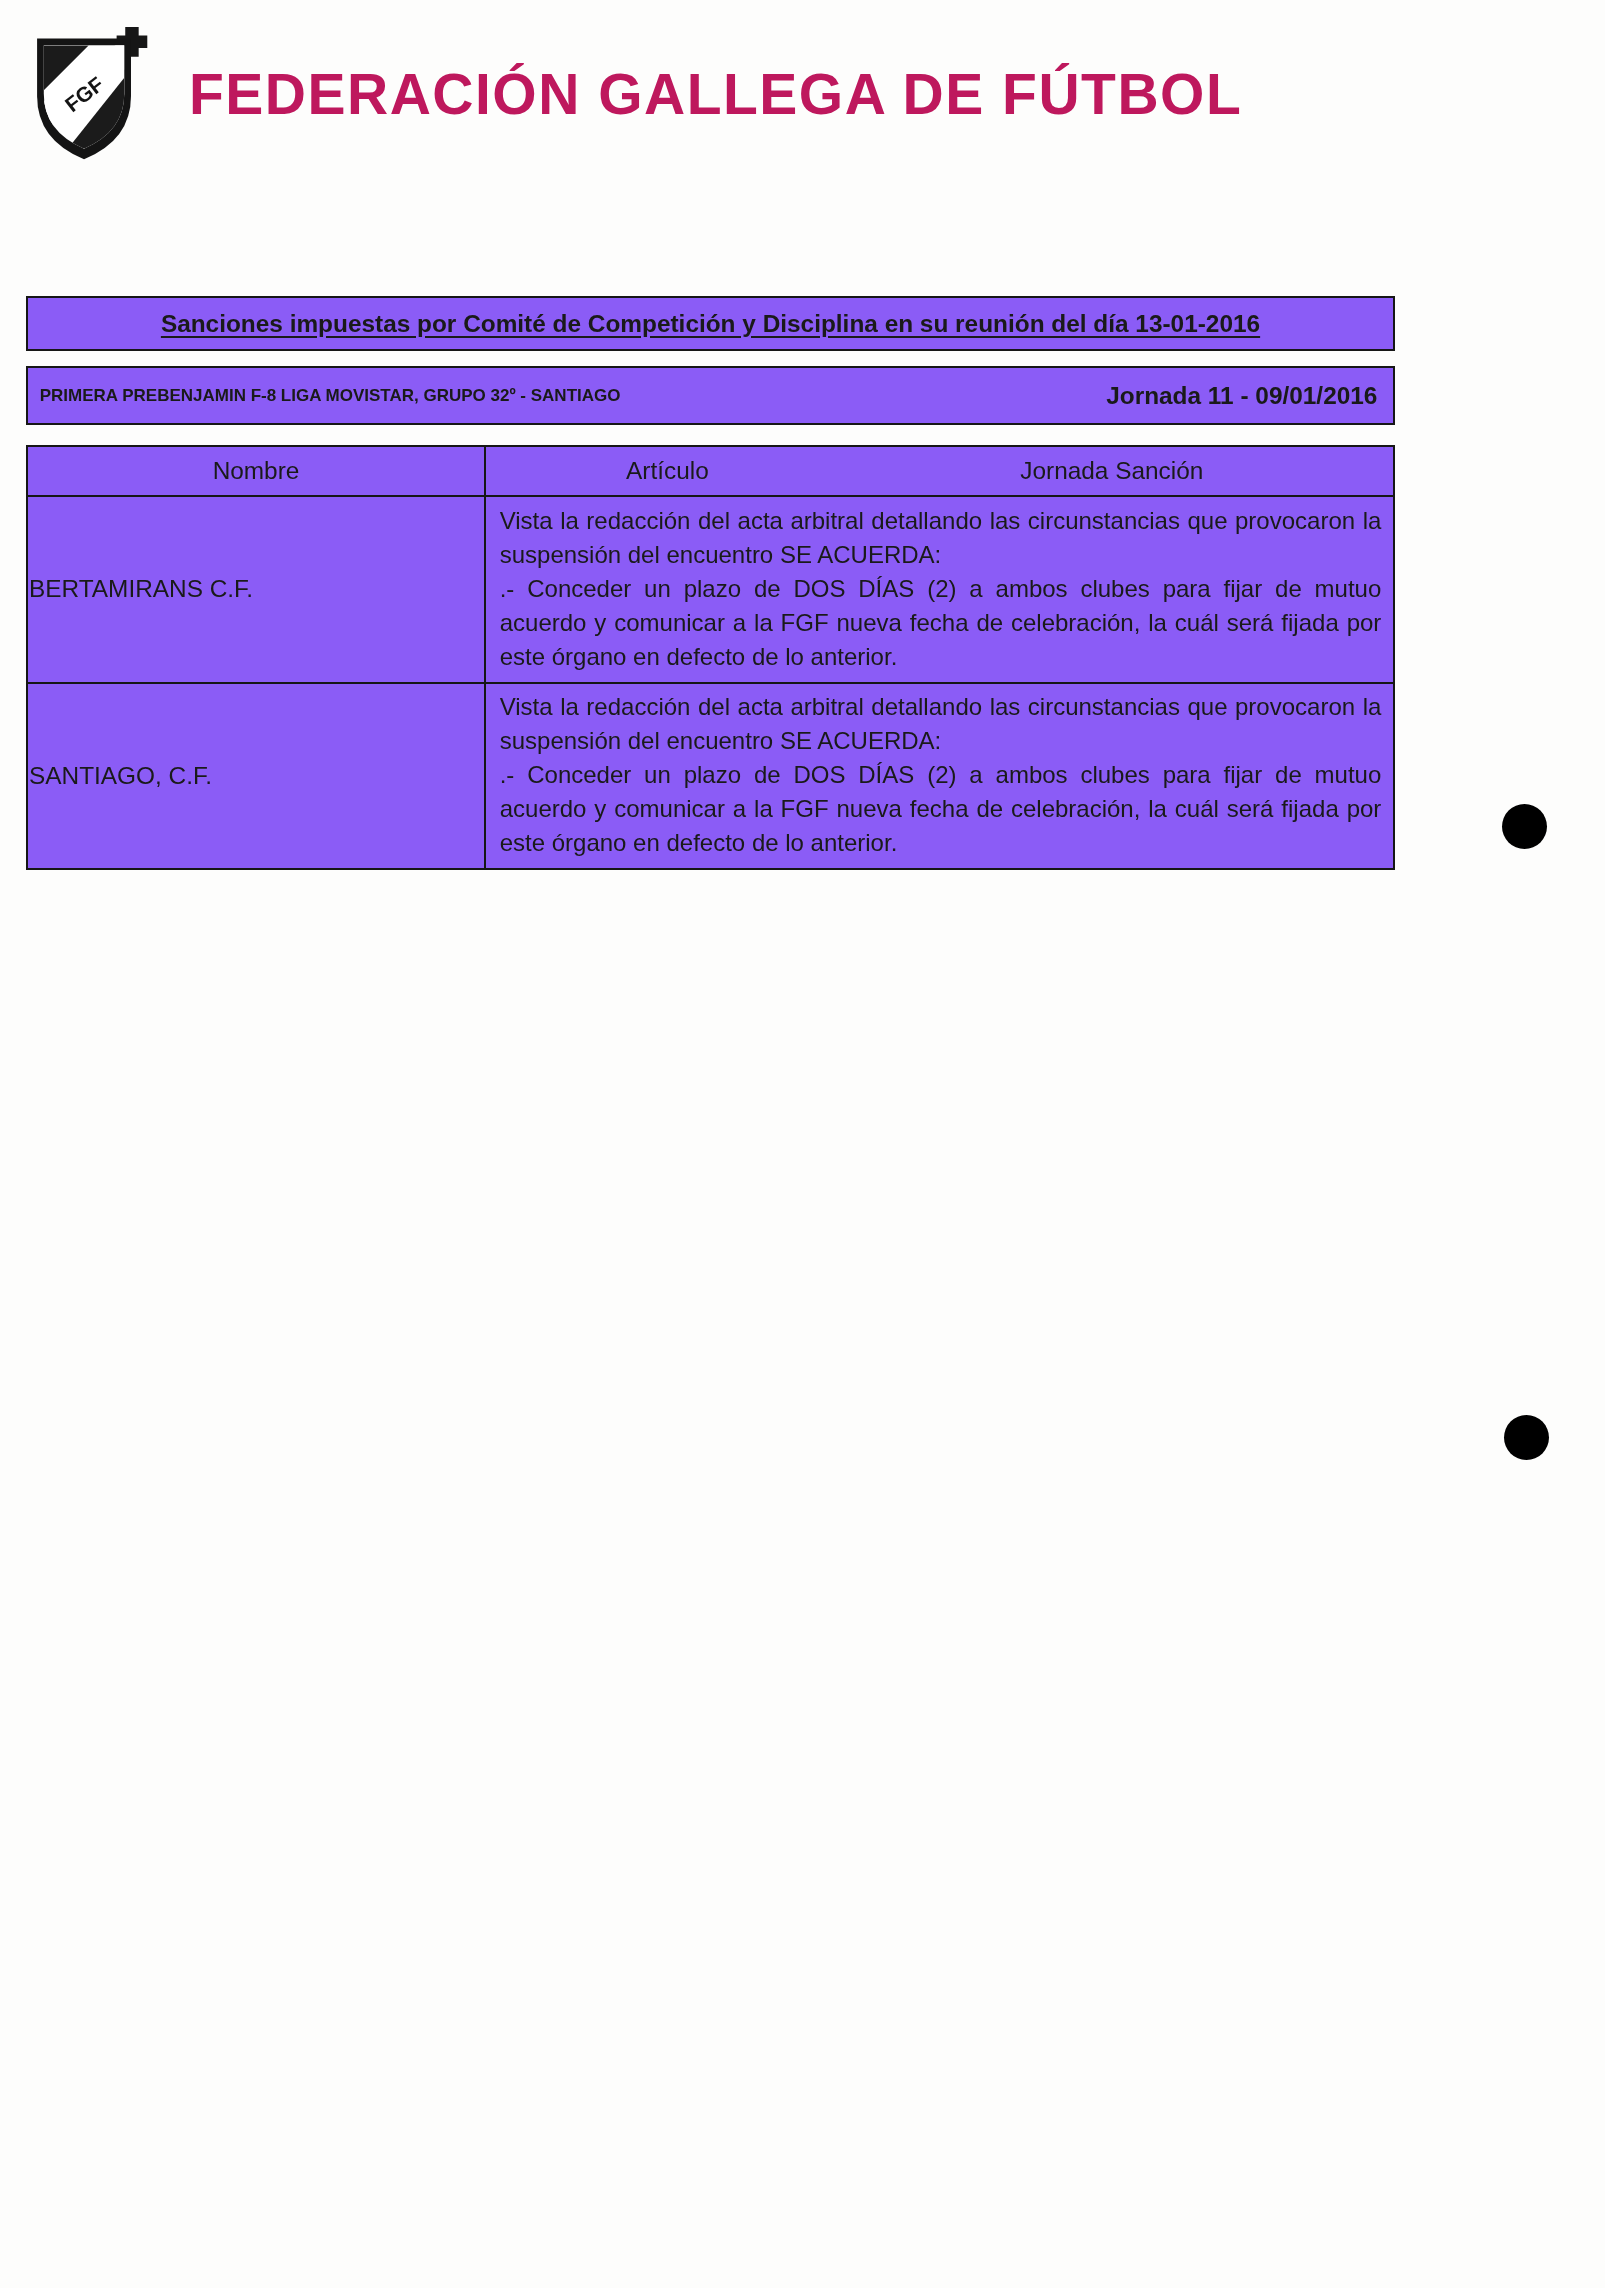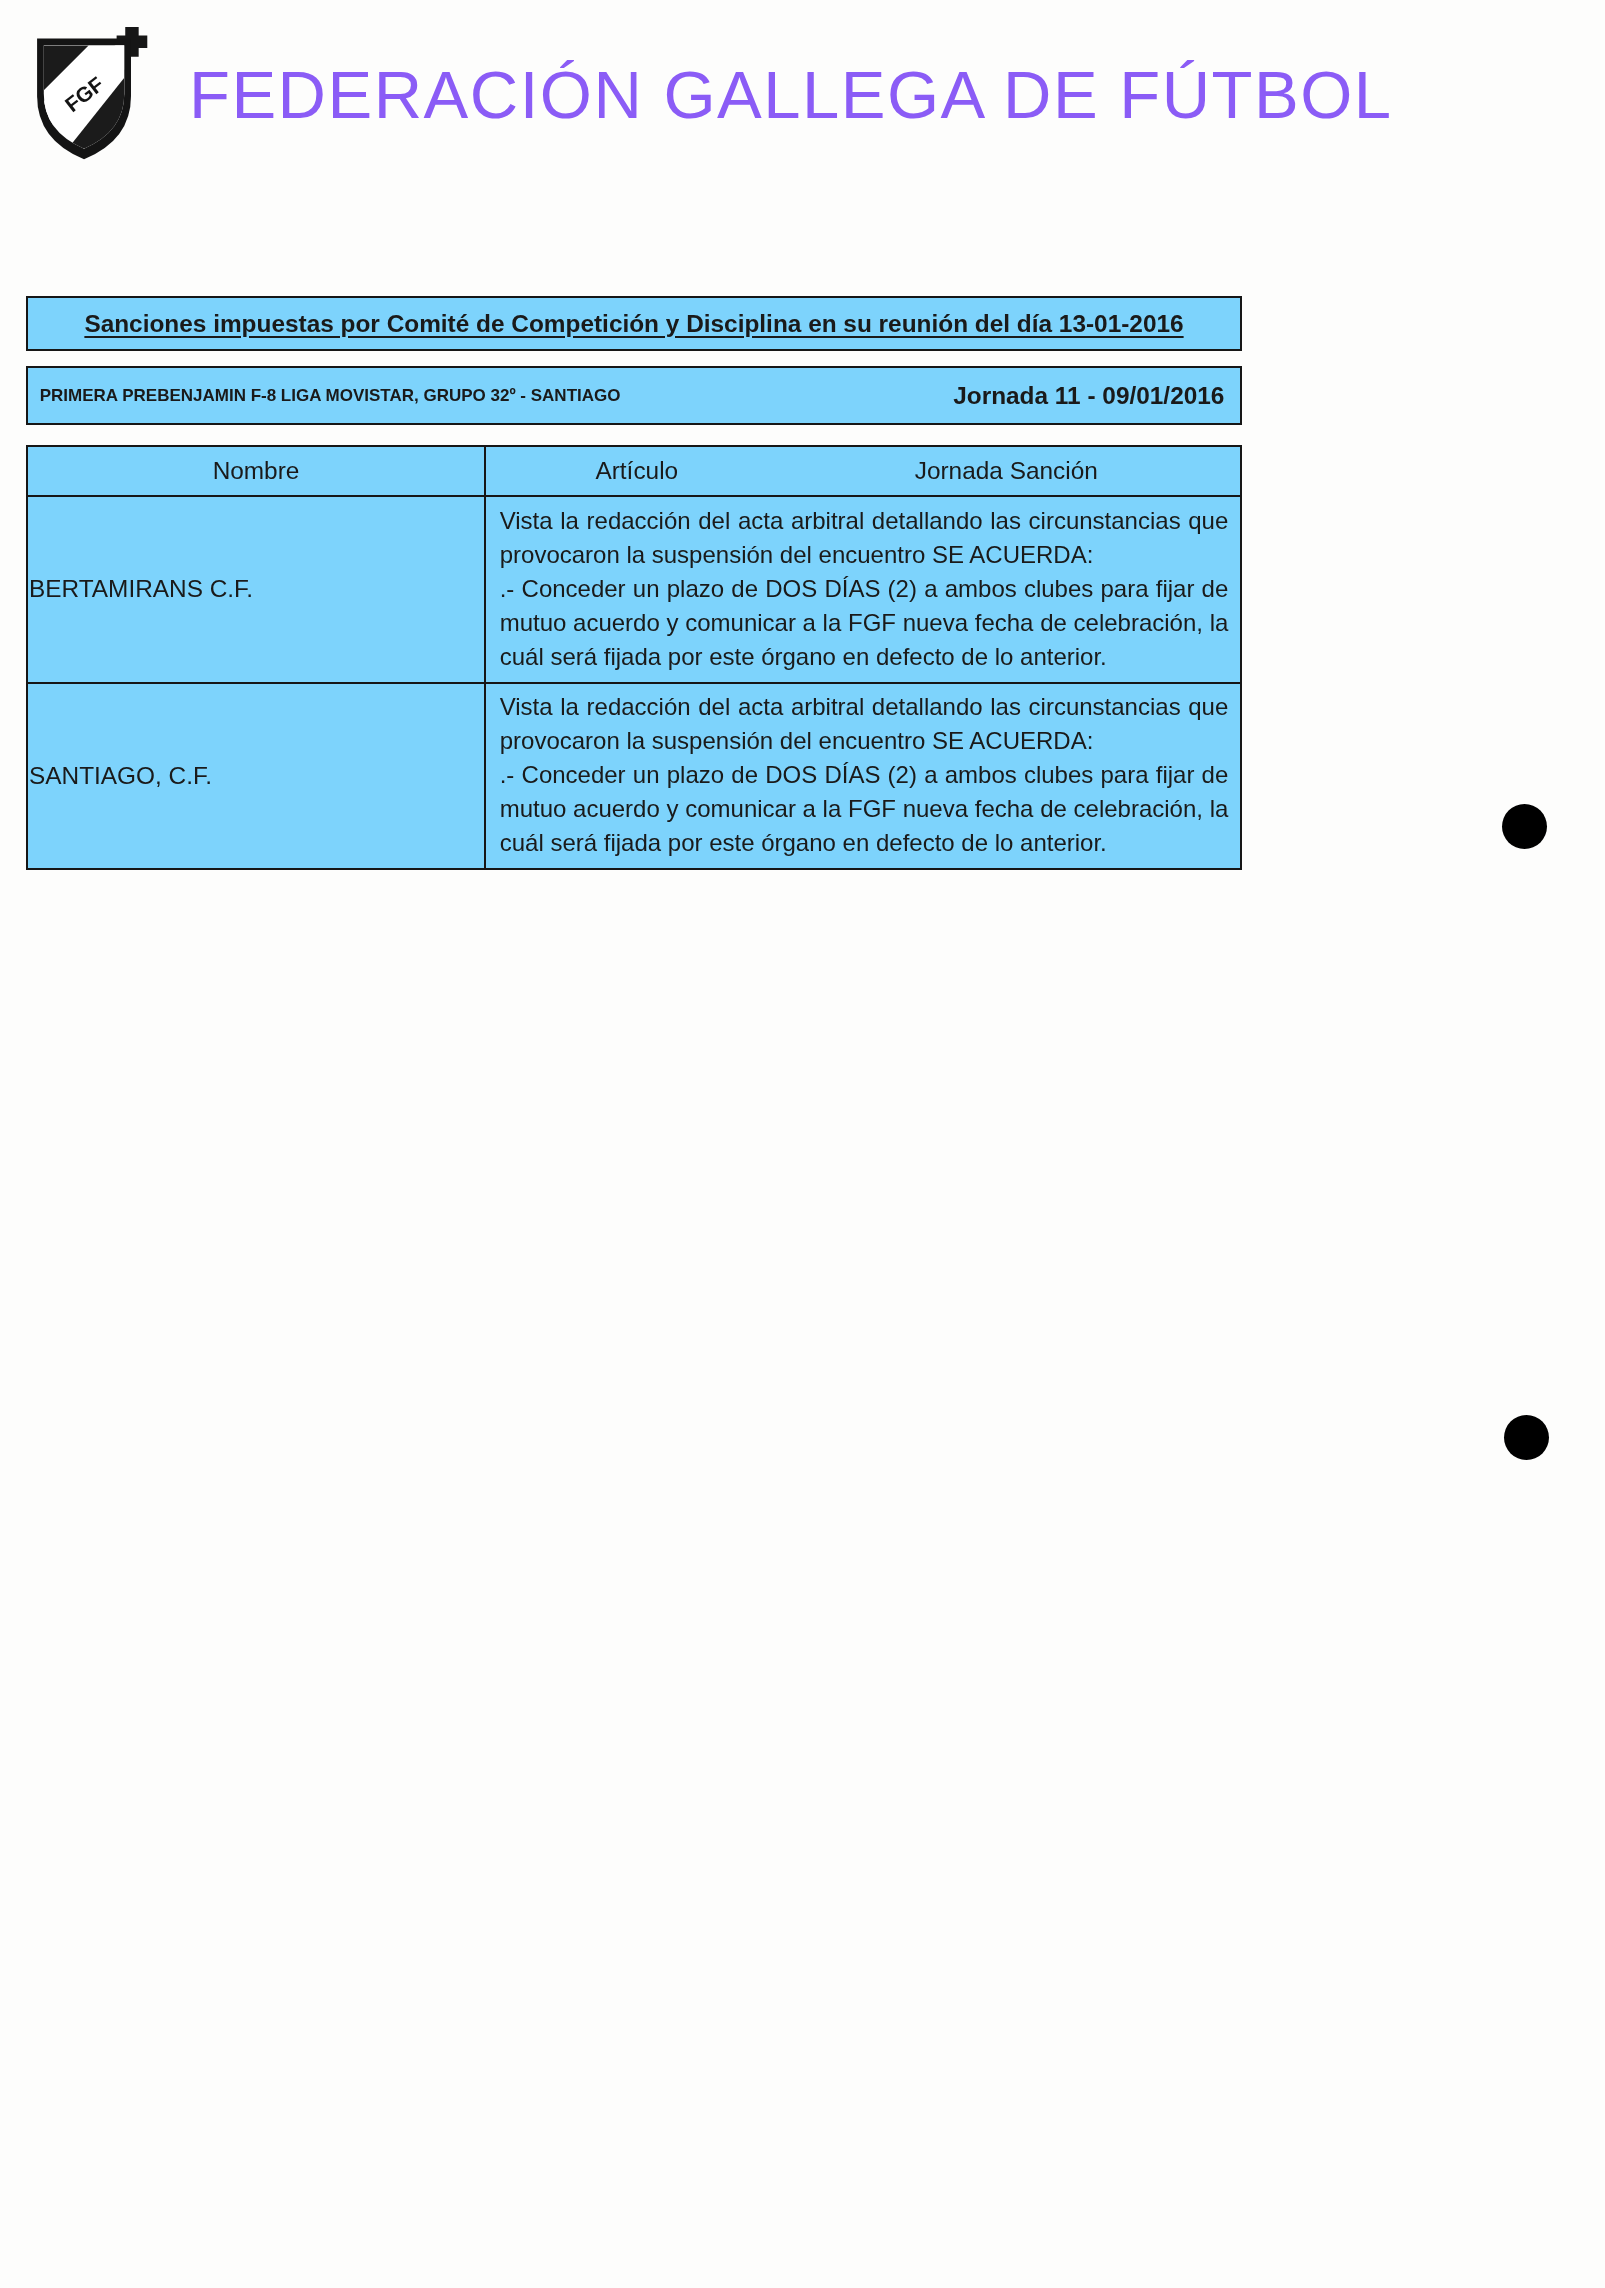--- a/index.html
+++ b/index.html
@@ -19,34 +19,34 @@
   .org-header {
     position: absolute;
     left: 29px;
     top: 25px;
     display: flex;
     align-items: center;
     gap: 25px;
   }
   .crest { width: 135px; height: 138px; display: block; flex: 0 0 auto; }
   .org-title {
-    font-size: 67px;
-    font-weight: normal;
-    color: #8b5cf6;
+    font-size: 57px;
+    font-weight: bold;
+    color: #be185d;
     letter-spacing: 1.5px;
     white-space: nowrap;
   }
 
   
   .box {
     position: absolute;
     left: 26px;
-    width: 1216px;
+    width: 1369px;
     border: 2.9px solid #161616;
-    background: #7dd3fc;
+    background: #8b5cf6;
   }
   .title-box {
     top: 296px;
     height: 55px;
     display: flex;
     align-items: center;
     justify-content: center;
   }
   .title-text {
     font-weight: bold;

